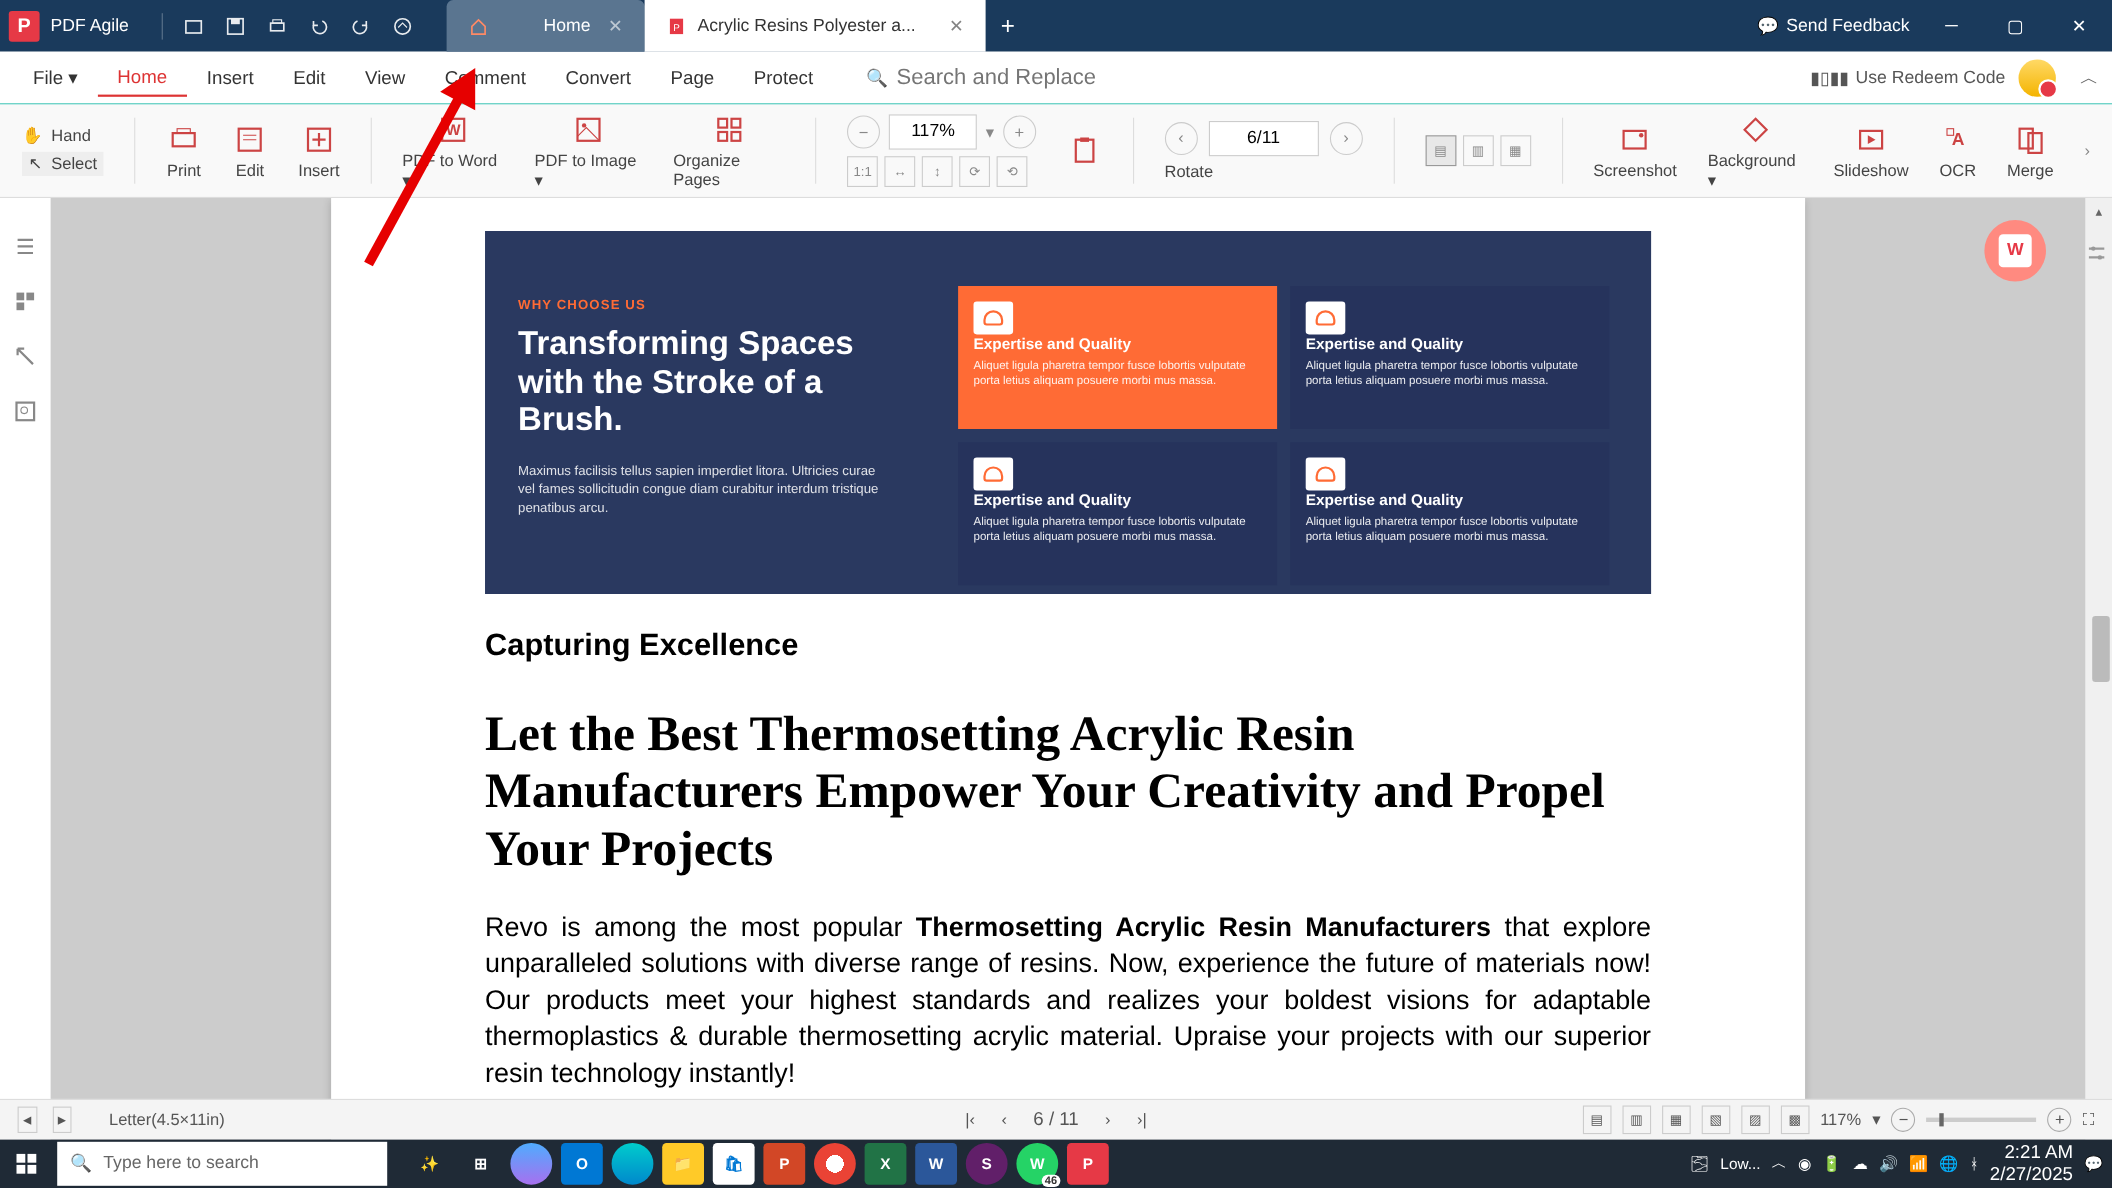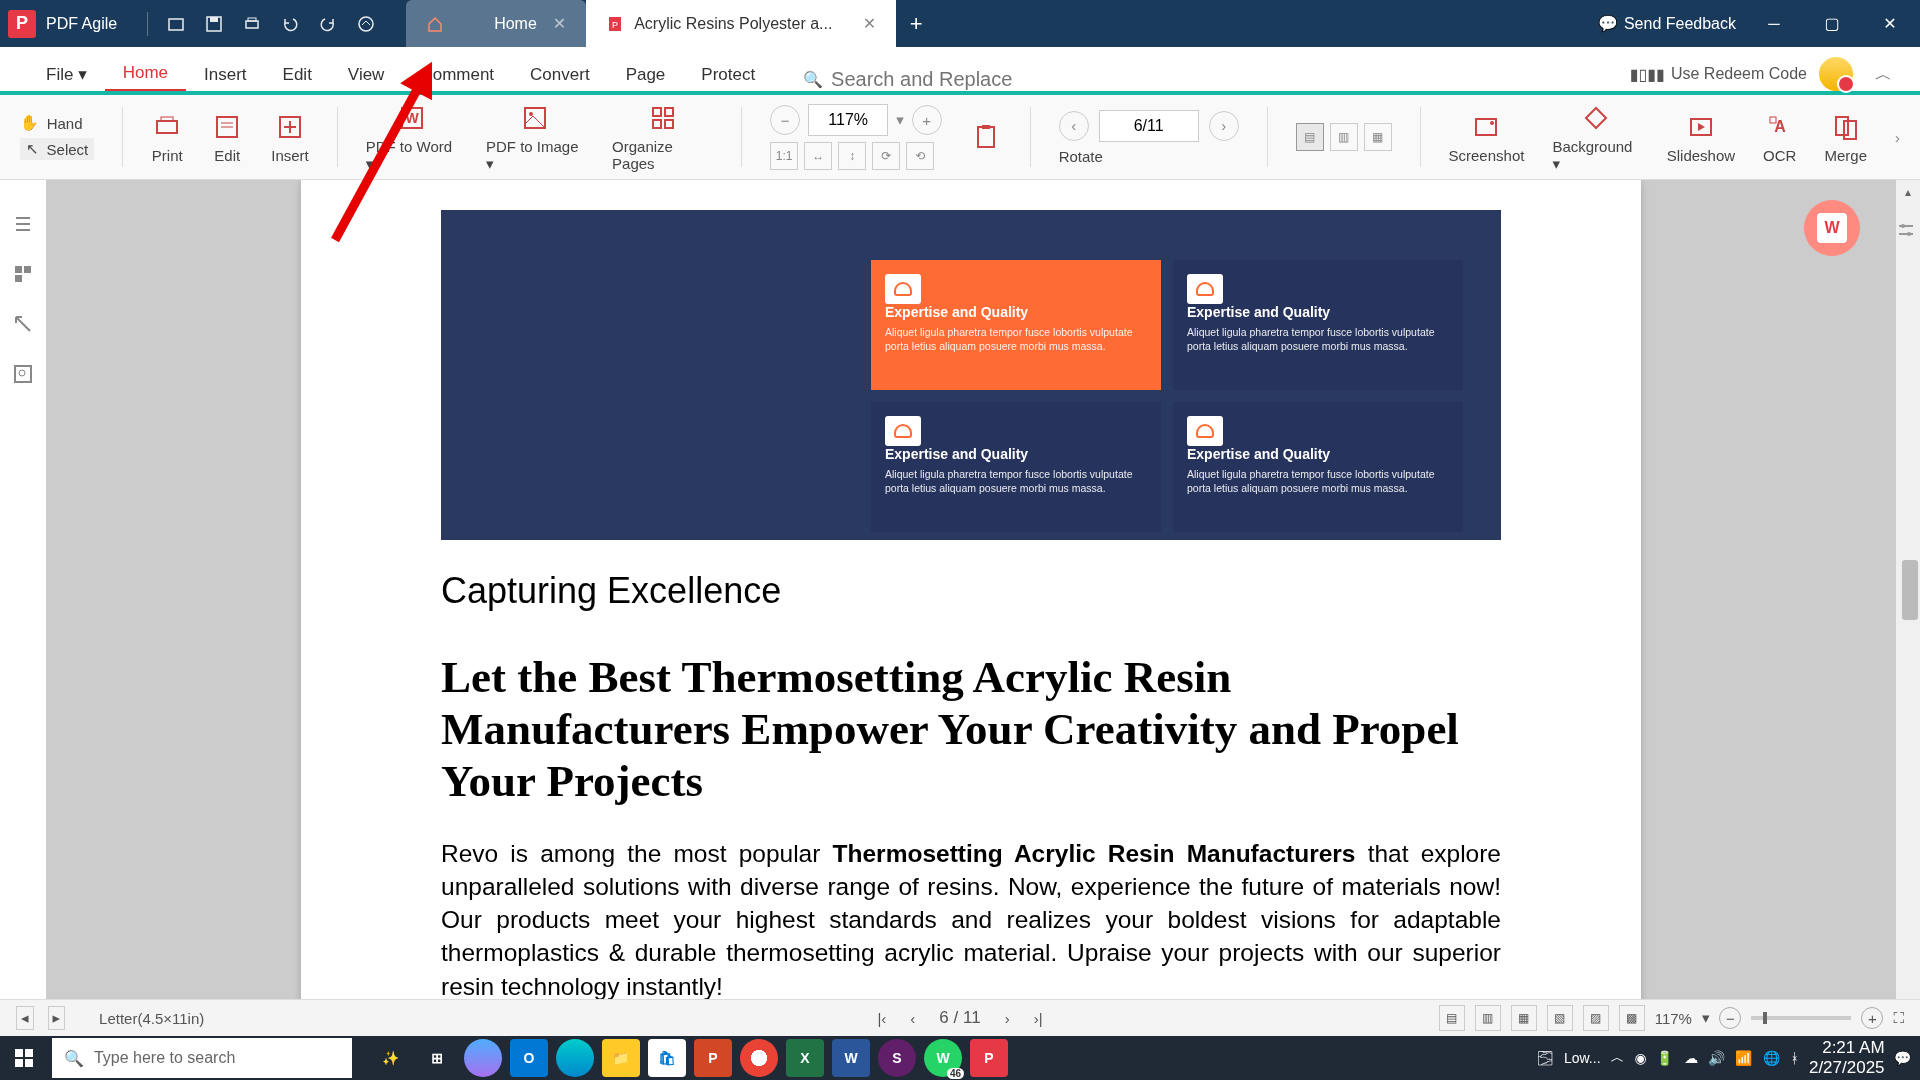--- a/index.html
+++ b/index.html
@@ -17,21 +17,21 @@
 .title-bar .tab.home-tab { background: #5a7590; border-top-left-radius: 6px; border-top-right-radius: 6px; }
 .title-bar .tab.doc-tab { background: #fff; color: #333; }
 .title-bar .tab .tab-icon { width: 18px; height: 18px; }
 .title-bar .tab .close { margin-left: auto; opacity: 0.6; }
 .title-bar .new-tab { width: 40px; display: flex; align-items: center; justify-content: center; font-size: 22px; cursor: pointer; }
 .title-bar .right { margin-left: auto; display: flex; align-items: center; gap: 18px; padding-right: 10px; }
 .title-bar .feedback { display: flex; align-items: center; gap: 6px; font-size: 16px; }
 .title-bar .win-btn { width: 40px; height: 40px; display: flex; align-items: center; justify-content: center; font-size: 16px; }
 
 
-.menu-bar { height: 48px; background: #fff; border-bottom: 4px solid #14b8a6; display: flex; align-items: flex-end; font-size: 17px; padding: 0 28px; }
+.menu-bar { height: 48px; background: #fff; border-bottom: 1px solid #14b8a6; display: flex; align-items: center; font-size: 17px; padding: 0 12px; }
 .menu-bar .menu-item { padding: 6px 18px; cursor: pointer; color: #333; }
 .menu-bar .menu-item.active { color: #d33; border-bottom: 2px solid #d33; }
 .menu-bar .search { margin-left: 30px; display: flex; align-items: center; gap: 8px; color: #888; font-size: 16px; }
 .menu-bar .search input { border: none; outline: none; font-size: 20px; width: 200px; }
 .menu-bar .right { margin-left: auto; display: flex; align-items: center; gap: 12px; }
 .menu-bar .redeem { display: flex; align-items: center; gap: 6px; color: #555; font-size: 16px; }
 .menu-bar .user-avatar { width: 34px; height: 34px; border-radius: 50%; background: linear-gradient(#ffd966, #f4b400); position: relative; }
 .menu-bar .user-avatar::after { content: ""; position: absolute; bottom: -2px; right: -2px; width: 14px; height: 14px; background: #e63946; border-radius: 50%; border: 2px solid #fff; }
 .menu-bar .chev { margin-left: 10px; color: #666; }
 
@@ -71,21 +71,21 @@
 .banner .sub { font-size: 12px; margin-top: 20px; opacity: 0.85; line-height: 1.4; }
 .cards { position: absolute; left: 430px; top: 50px; display: grid; grid-template-columns: 290px 290px; grid-template-rows: 130px 130px; gap: 12px; }
 .card { padding: 14px; color: #fff; font-size: 12px; }
 .card.orange { background: #ff6b35; }
 .card.navy { background: #26335c; }
 .card .card-icon { width: 36px; height: 30px; background: #fff; border-radius: 3px; display: flex; align-items: center; justify-content: center; }
 .card .card-icon-inner { width: 18px; height: 14px; border: 2px solid #ff6b35; border-radius: 9px 9px 3px 3px; }
 .card h4 { font-size: 14px; font-weight: 700; }
 .card p { font-size: 10.5px; margin-top: 6px; opacity: 0.9; line-height: 1.3; }
 
-.sec-title { margin: 30px 140px 0; font-size: 36px; font-weight: 400; }
+.sec-title { margin: 30px 140px 0; font-size: 28px; font-weight: 700; }
 .article-title { margin: 40px 140px 0; font-size: 45px; font-weight: 700; font-family: Georgia, serif; line-height: 1.15; }
 .article-body { margin: 30px 140px 0; font-size: 24.5px; line-height: 1.35; text-align: justify; }
 .article-body .bold { font-weight: 700; margin-top: 35px; }
 
 
 .float-badge { position: absolute; right: 60px; top: 200px; width: 56px; height: 56px; border-radius: 50%; background: #ff8a80; display: flex; align-items: center; justify-content: center; }
 .float-badge-inner { width: 30px; height: 30px; background: #fff; border-radius: 4px; display: flex; align-items: center; justify-content: center; color: #e63946; font-weight: bold; font-size: 16px; }
 .right-gear { position: absolute; right: 4px; top: 220px; color: #999; }
 
 
@@ -398,20 +398,25 @@
       <svg width="22" height="22" viewBox="0 0 22 22">
         <rect x="3" y="3" width="16" height="16" fill="none" stroke="#888" stroke-width="2"></rect>
         <circle cx="10" cy="10" r="3" fill="none" stroke="#888"></circle>
       </svg>
     </div>
 </div>
 
 <div class="doc-area">
   <div class="doc-page">
     <div class="banner">
+      <div class="left-txt">
+        <div class="eyebrow">WHY CHOOSE US</div>
+        <h2>Transforming Spaces with the Stroke of a Brush.</h2>
+        <div class="sub">Maximus facilisis tellus sapien imperdiet litora. Ultricies curae vel fames sollicitudin congue diam curabitur interdum tristique penatibus arcu.</div>
+      </div>
       <div class="cards">
         <div class="card orange">
             <div class="card-icon">
               <div class="card-icon-inner"></div>
             </div>
             <h4>Expertise and Quality</h4>
             <p>Aliquet ligula pharetra tempor fusce lobortis vulputate porta letius aliquam posuere morbi mus massa.</p>
           </div>
         <div class="card navy">
             <div class="card-icon">

